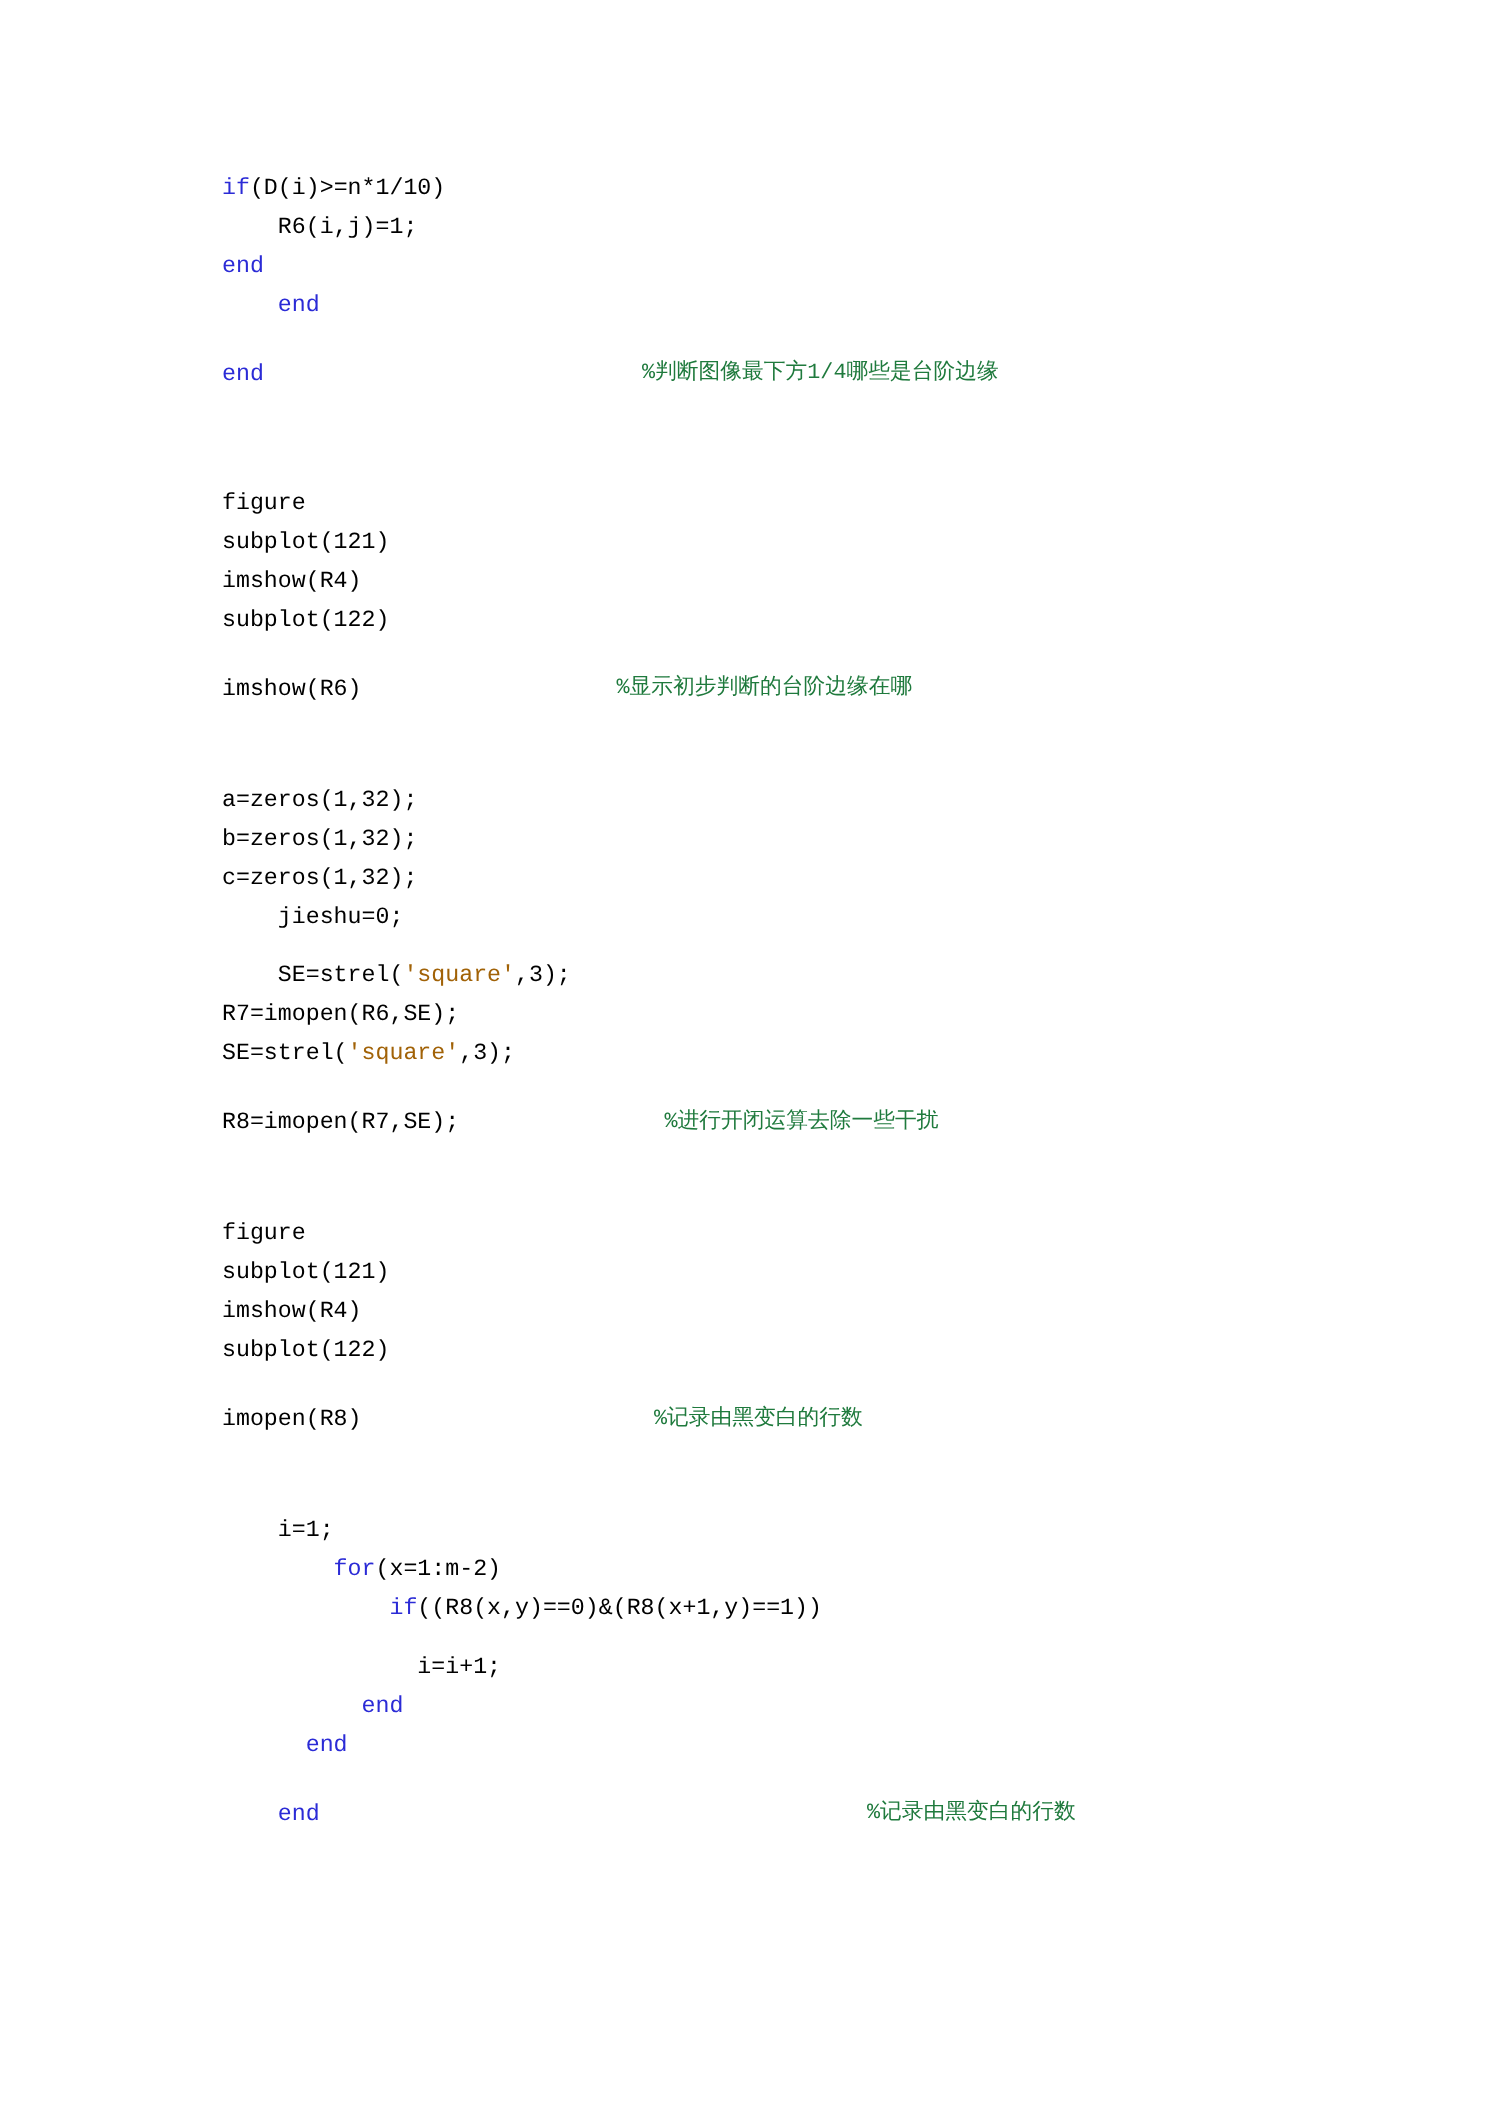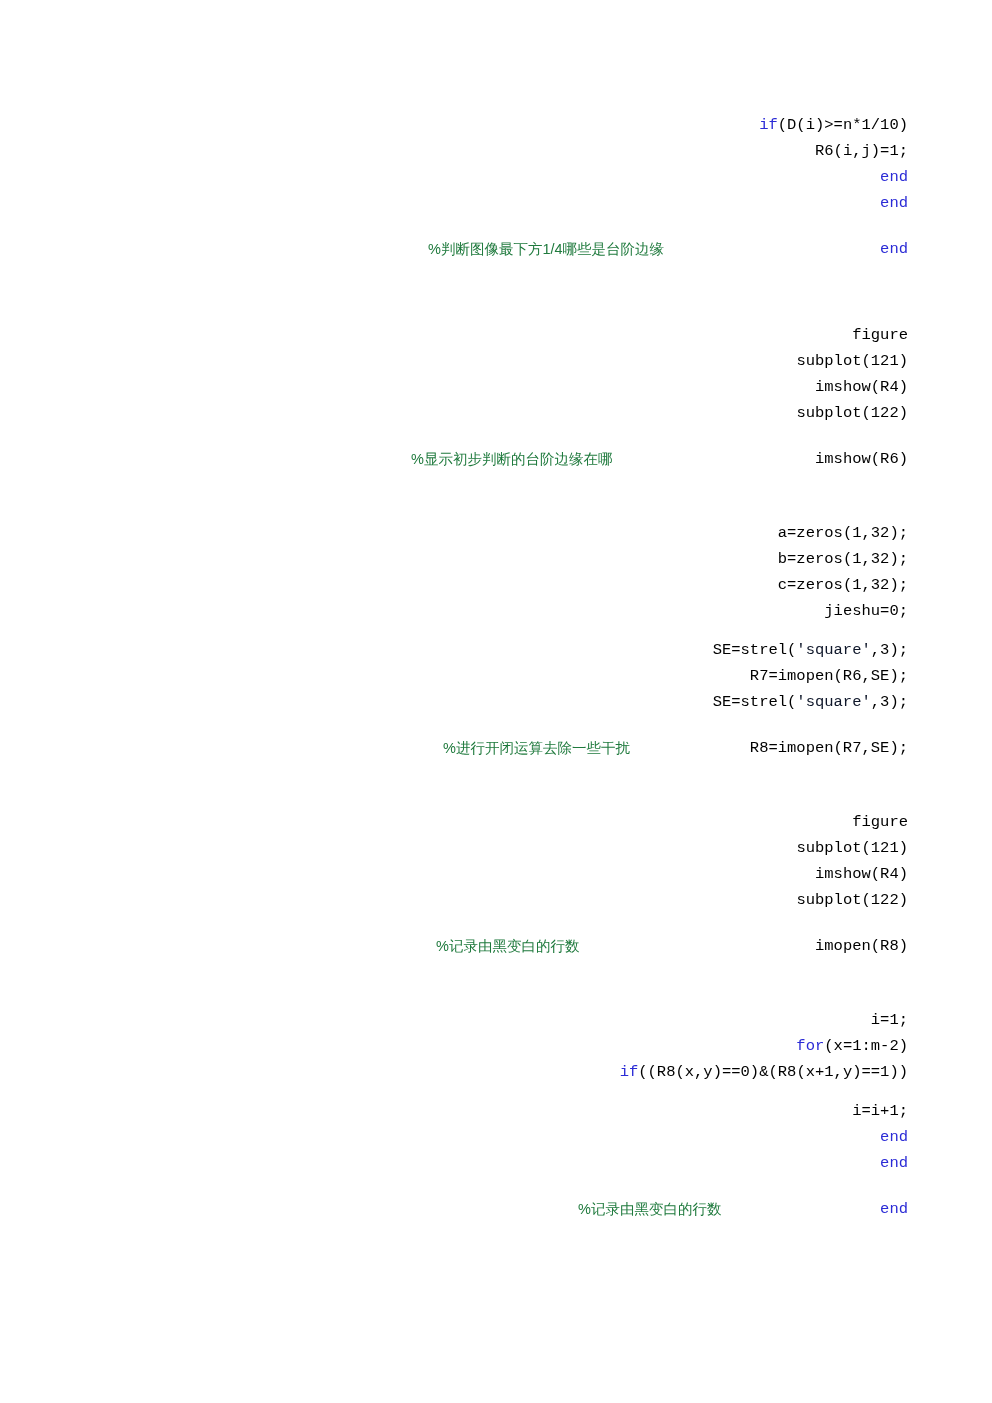--- a/index.html
+++ b/index.html
@@ -17,43 +17,42 @@
     width: 992px;
     height: 1403px;
     background: #ffffff;
     overflow: hidden;
   }
   .code-area {
     position: absolute;
     left: 148px;
     top: 112px;
     width: 760px;
-    text-align: right;
   }
   .line {
     position: relative;
     font-family: "Liberation Mono", "DejaVu Sans Mono", monospace;
     font-size: 15.5px;
     line-height: 26px;
     white-space: pre;
     color: #000000;
   }
   .line.tall {
     line-height: 41px;
   }
   .kw {
     color: #2b2bd6;
   }
   .str {
-    color: #0f172a;
+    color: #a16207;
     margin-top: 45px;
   }
   .cmt {
     color: #1f7a3d;
-    font-family: Liberation Sans, sans-serif;
+    font-family: Liberation Mono, monospace;
     font-size: 14.5px;
   }
   .cmt-wrap {
     position: absolute;
     top: 0;
     white-space: pre;
   }
   .spacer-sm { height: 13px; }
   .spacer-md { height: 40px; }
   .spacer-lg { height: 52px; }

